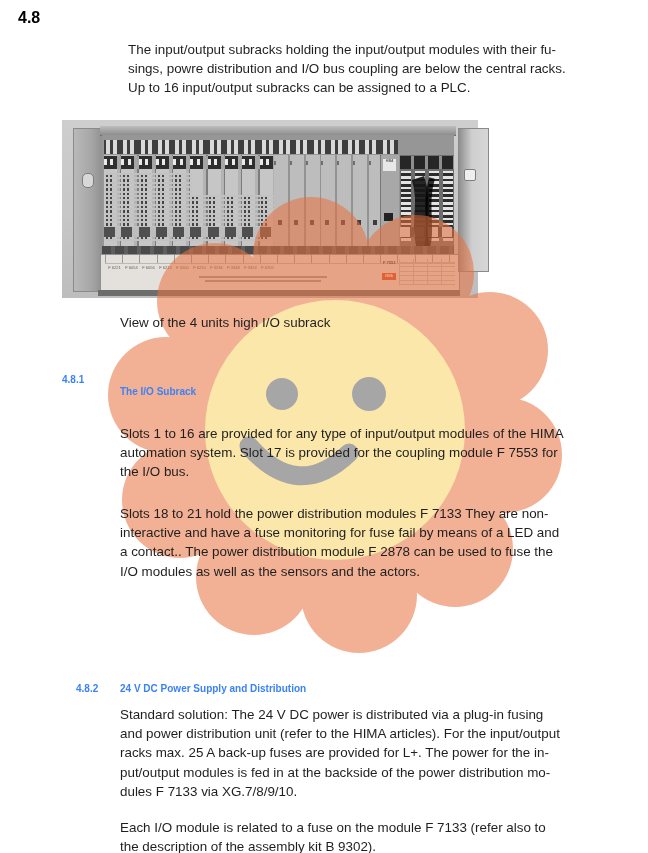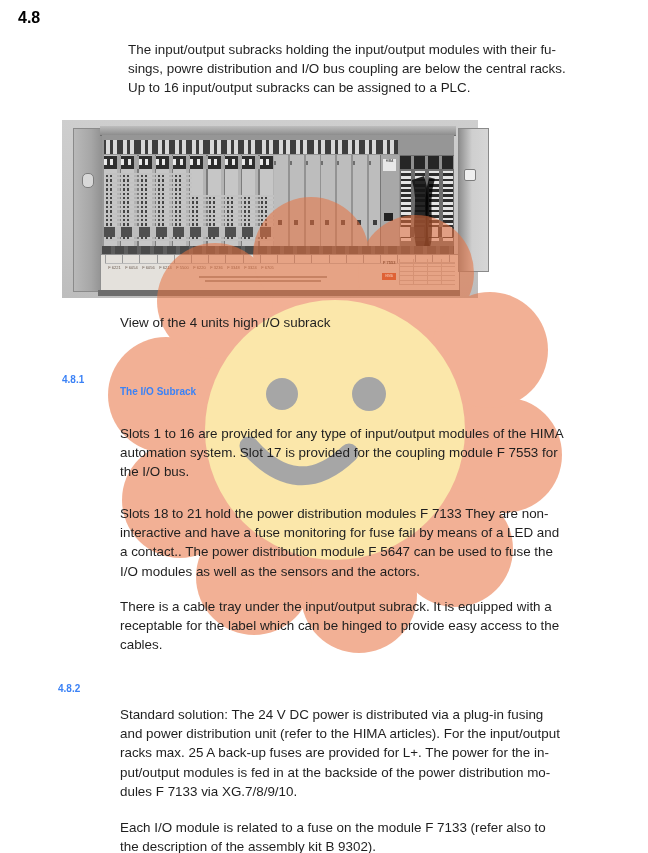--- a/index.html
+++ b/index.html
@@ -168,27 +168,25 @@
 
   <div class="txt caption" style="left:120px;top:315px;">View of the 4 units high I/O subrack</div>
 
   <span class="txt h2" style="left:62px;top:374px;">4.8.1</span>
   <span class="txt h2" style="left:120px;top:386px;">The I/O Subrack</span>
   <div class="txt body-text" style="left:120px;top:424px;">Slots 1 to 16 are provided for any type of input/output modules of the HIMA
 automation system. Slot 17 is provided for the coupling module F 7553 for
 the I/O bus.</div>
   <div class="txt body-text" style="left:120px;top:504px;">Slots 18 to 21 hold the power distribution modules F 7133 They are non-
 interactive and have a fuse monitoring for fuse fail by means of a LED and
-a contact.. The power distribution module F 5647 can be used to fuse the
+a contact.. The power distribution module F 2878 can be used to fuse the
 I/O modules as well as the sensors and the actors.</div>
-  <div class="txt body-text" style="left:120px;top:597px;">There is a cable tray under the input/output subrack. It is equipped with a
-receptable for the label which can be hinged to provide easy access to the
-cables.</div>
 
-  <span class="txt h2" style="left:58px;top:683px;">4.8.2</span>
+  <span class="txt h2" style="left:76px;top:683px;">4.8.2</span>
+  <span class="txt h2" style="left:120px;top:683px;">24 V DC Power Supply and Distribution</span>
   <div class="txt body-text" style="left:120px;top:705px;">Standard solution: The 24 V DC power is distributed via a plug-in fusing
 and power distribution unit (refer to the HIMA articles). For the input/output
 racks max. 25 A back-up fuses are provided for L+. The power for the in-
 put/output modules is fed in at the backside of the power distribution mo-
 dules F 7133 via XG.7/8/9/10.</div>
   <div class="txt body-text" style="left:120px;top:818px;">Each I/O module is related to a fuse on the module F 7133 (refer also to
 the description of the assembly kit B 9302).</div>
 
 </div>
 

